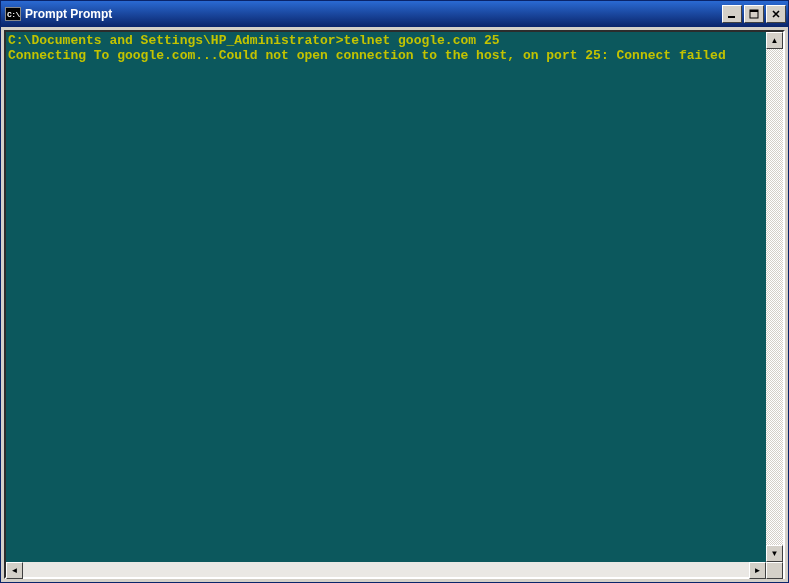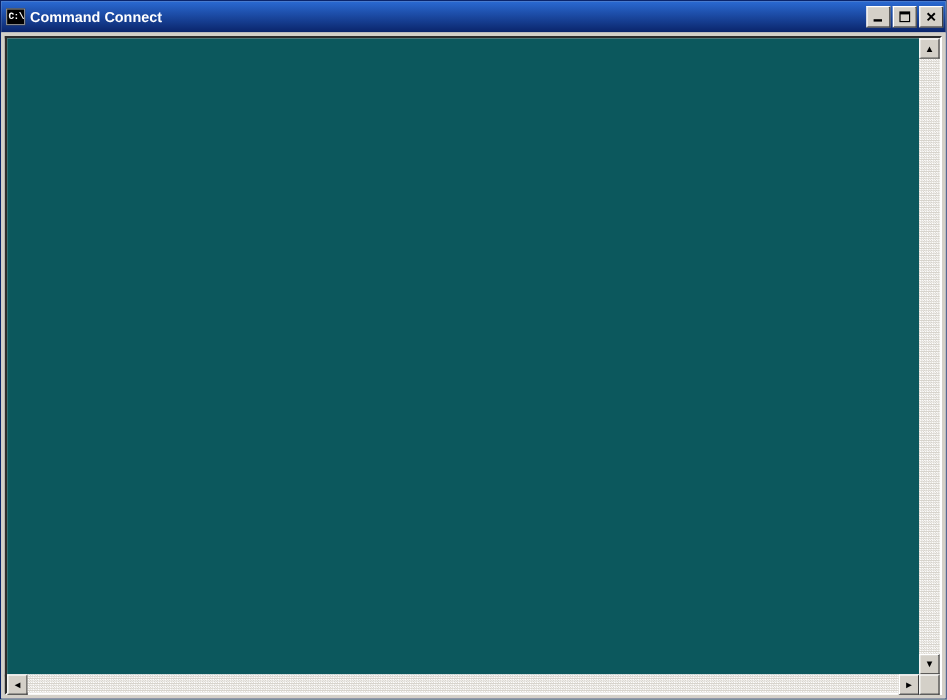--- a/index.html
+++ b/index.html
@@ -151,21 +151,21 @@
   .hscroll .sb-track { flex:1; background: repeating-conic-gradient(#fff 0 25%, #d4d0c8 0 50%) 0/2px 2px; }
   .hscroll .corner { width:17px; height:17px; background:#d4d0c8; border:1px solid #fff; border-right-color:#404040; border-bottom-color:#404040;}
   .arrow { font-size:8px; color:#000; }
 </style>
 </head>
 <body>
 
 <div class="window">
   <div class="titlebar">
     <div class="sysicon">C:\</div>
-    <div class="title-text">Command Connect</div>
+    <div class="title-text">Prompt Prompt</div>
     <div class="win-controls">
       <div class="win-btn">
         <svg width="10" height="10">
             <rect x="1" y="7" width="7" height="2" fill="#000"></rect>
           </svg>
       </div>
       <div class="win-btn">
         <svg width="10" height="10">
             <rect x="1" y="1" width="8" height="8" fill="none" stroke="#000" stroke-width="1"></rect>
             <rect x="1" y="1" width="8" height="2" fill="#000"></rect>
@@ -174,21 +174,21 @@
       <div class="win-btn">
         <svg width="10" height="10">
             <path d="M2 2 L8 8 M8 2 L2 8" stroke="#000" stroke-width="1.6"></path>
           </svg>
       </div>
     </div>
   </div>
 
   <div class="client-area">
     <div class="console-wrap">
-      <div class="console"><span class="console-line"></span></div>
+      <div class="console"><span class="console-line">C:\Documents and Settings\HP_Administrator&gt;telnet google.com 25</span><span class="console-line">Connecting To google.com...Could not open connection to the host, on port 25: Connect failed</span><span class="console-line"></span></div>
       <div class="vscroll">
         <div class="sb-btn">
             <span class="arrow">▲</span>
           </div>
         <div class="sb-track"></div>
         <div class="sb-btn">
             <span class="arrow">▼</span>
           </div>
       </div>
     </div>

